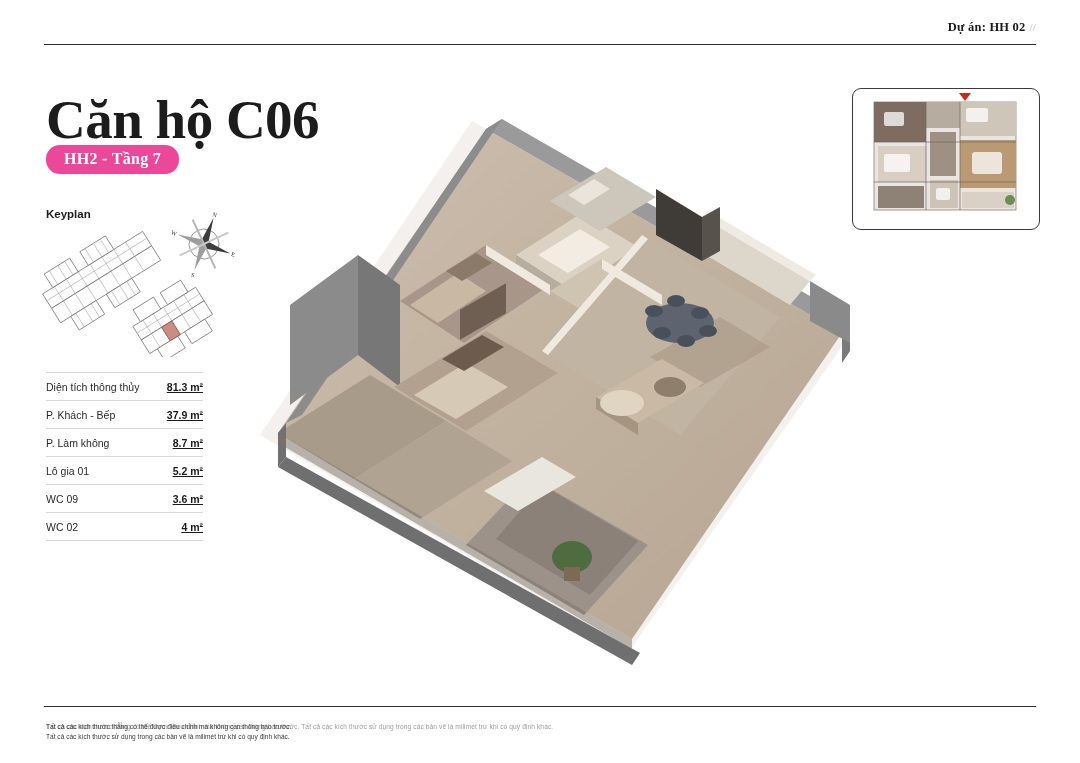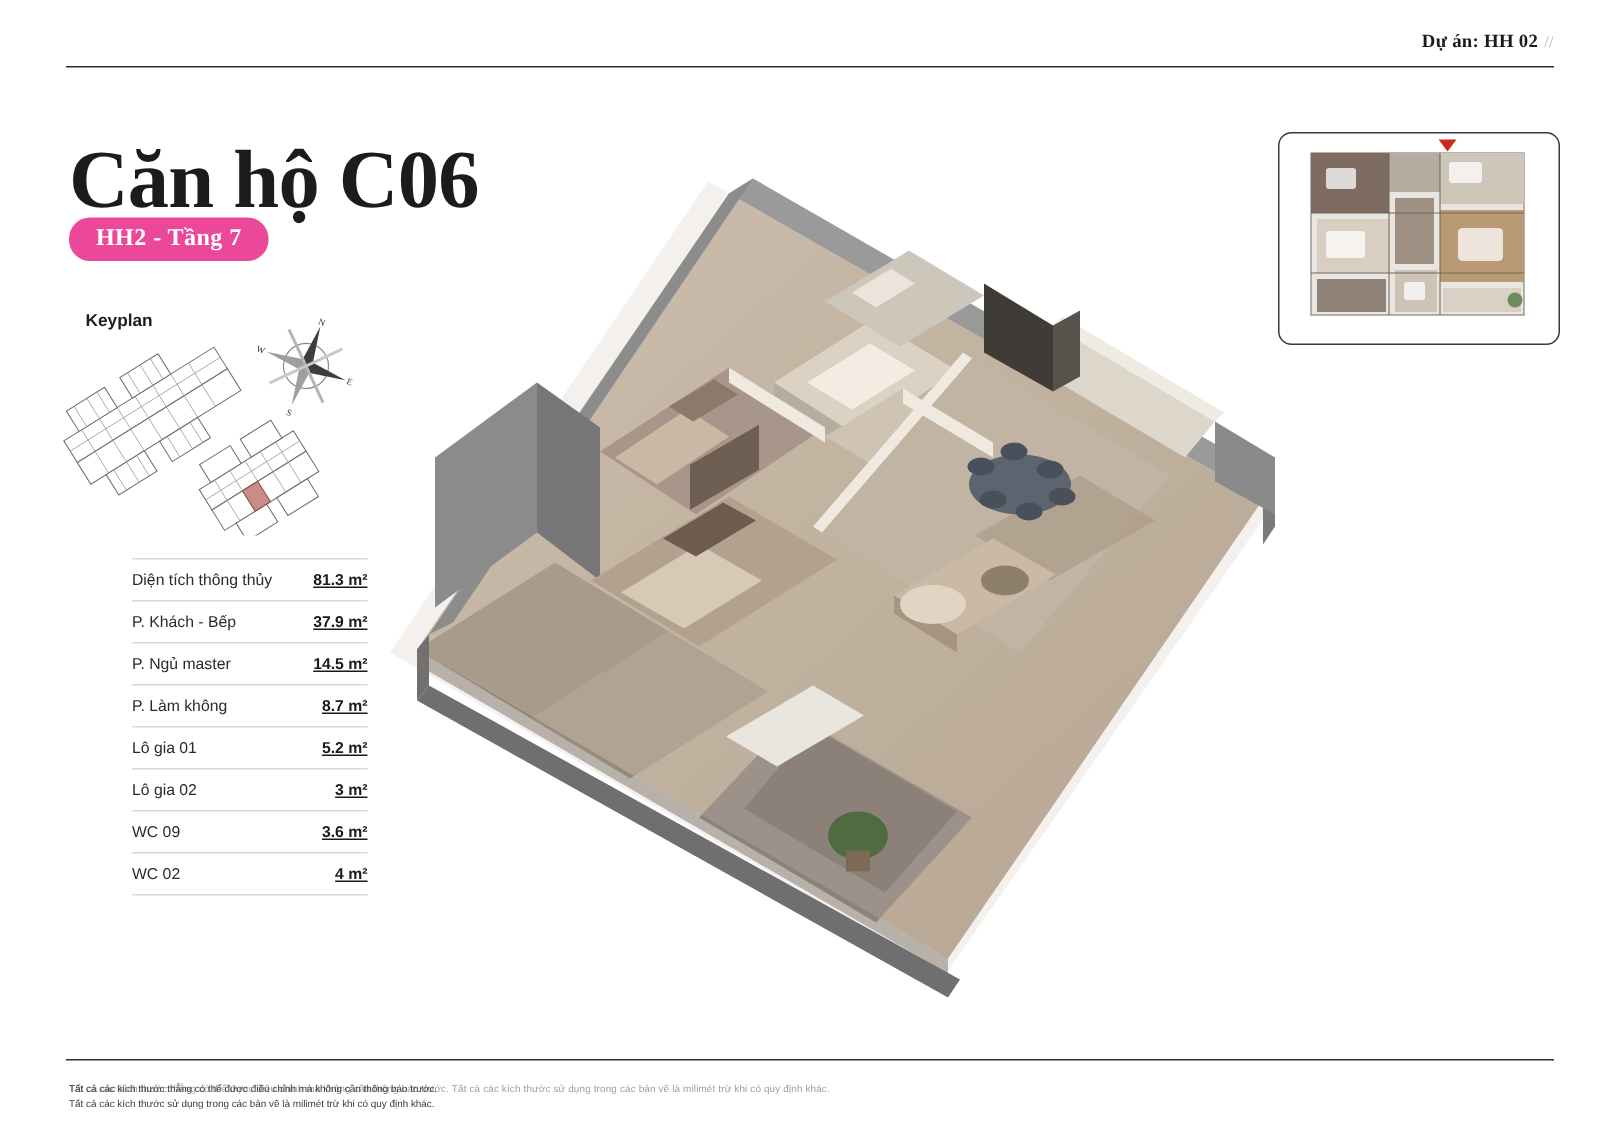--- a/index.html
+++ b/index.html
@@ -41,33 +41,33 @@
     border-radius:14px;
     padding:5px 18px 6px 18px;
     font-family:"Liberation Serif", serif;
     font-size:16px;font-weight:bold;letter-spacing:.3px;
     display:inline-block;
   }
 
   
   .keyplan-label{
     position:absolute;left:46px;top:208px;
-    font-size:11.5px;font-weight:bold;color:#1d1d1d;margin-left:11px;
+    font-size:11.5px;font-weight:bold;color:#1d1d1d;
   }
   .keyplan-box{
     position:absolute;left:40px;top:222px;width:195px;height:135px;
   }
   .kp-svg{display:block;}
 
   
   .compass{position:absolute;left:168px;top:208px;width:72px;height:72px;}
 
   
   .areas{
-    position:absolute;left:46px;top:372px;width:157px;margin-left:42px;
+    position:absolute;left:46px;top:372px;width:157px;
   }
   .area-row{
     display:flex;justify-content:space-between;align-items:baseline;
     padding:8px 0 7px 0;
     border-bottom:1px solid #d8d8d8;
     font-size:10.5px;
   }
   .area-row:first-child{border-top:1px solid #d8d8d8;}
   .area-name{color:#2a2a2a;}
   .area-val{font-weight:bold;color:#1a1a1a;font-size:10.5px;text-decoration:underline;}
@@ -199,34 +199,26 @@
   <div class="areas">
     <div class="area-row">
       <span class="area-name">Diện tích thông thủy</span>
       <span class="area-val">81.3 m²</span>
     </div>
     <div class="area-row">
       <span class="area-name">P. Khách - Bếp</span>
       <span class="area-val">37.9 m²</span>
     </div>
     <div class="area-row">
-      <span class="area-name">P. Ngủ master</span>
-      <span class="area-val">14.5 m²</span>
-    </div>
-    <div class="area-row">
       <span class="area-name">P. Làm không</span>
       <span class="area-val">8.7 m²</span>
     </div>
     <div class="area-row">
       <span class="area-name">Lô gia 01</span>
       <span class="area-val">5.2 m²</span>
-    </div>
-    <div class="area-row">
-      <span class="area-name">Lô gia 02</span>
-      <span class="area-val">3 m²</span>
     </div>
     <div class="area-row">
       <span class="area-name">WC 09</span>
       <span class="area-val">3.6 m²</span>
     </div>
     <div class="area-row">
       <span class="area-name">WC 02</span>
       <span class="area-val">4 m²</span>
     </div>
   </div>

